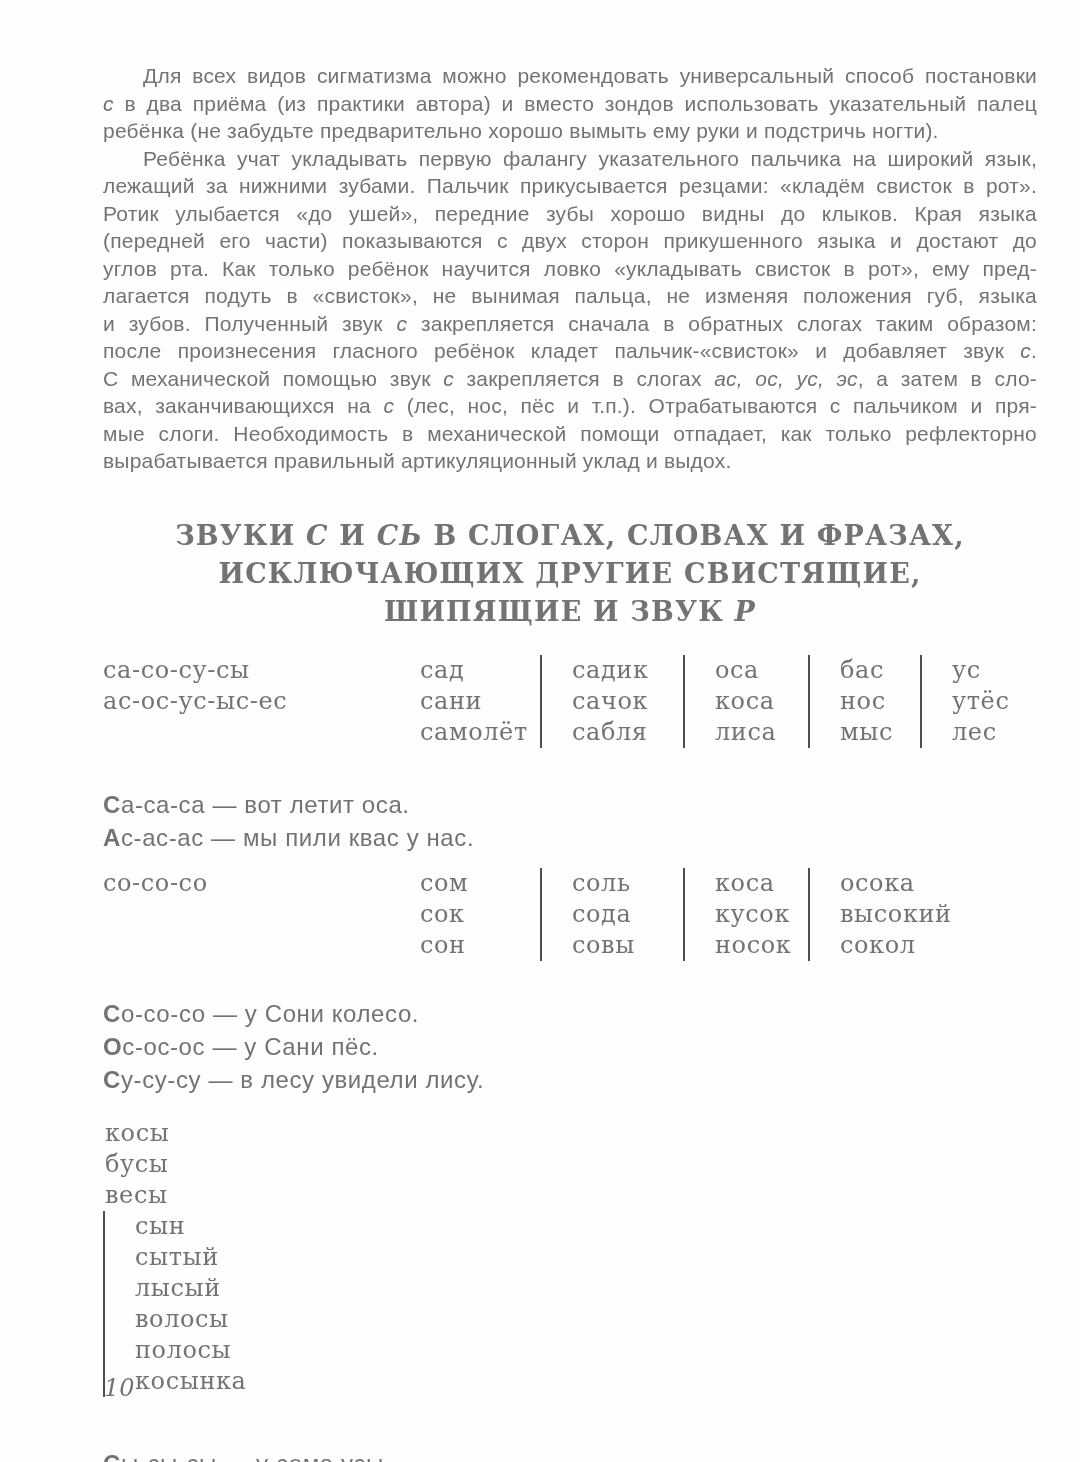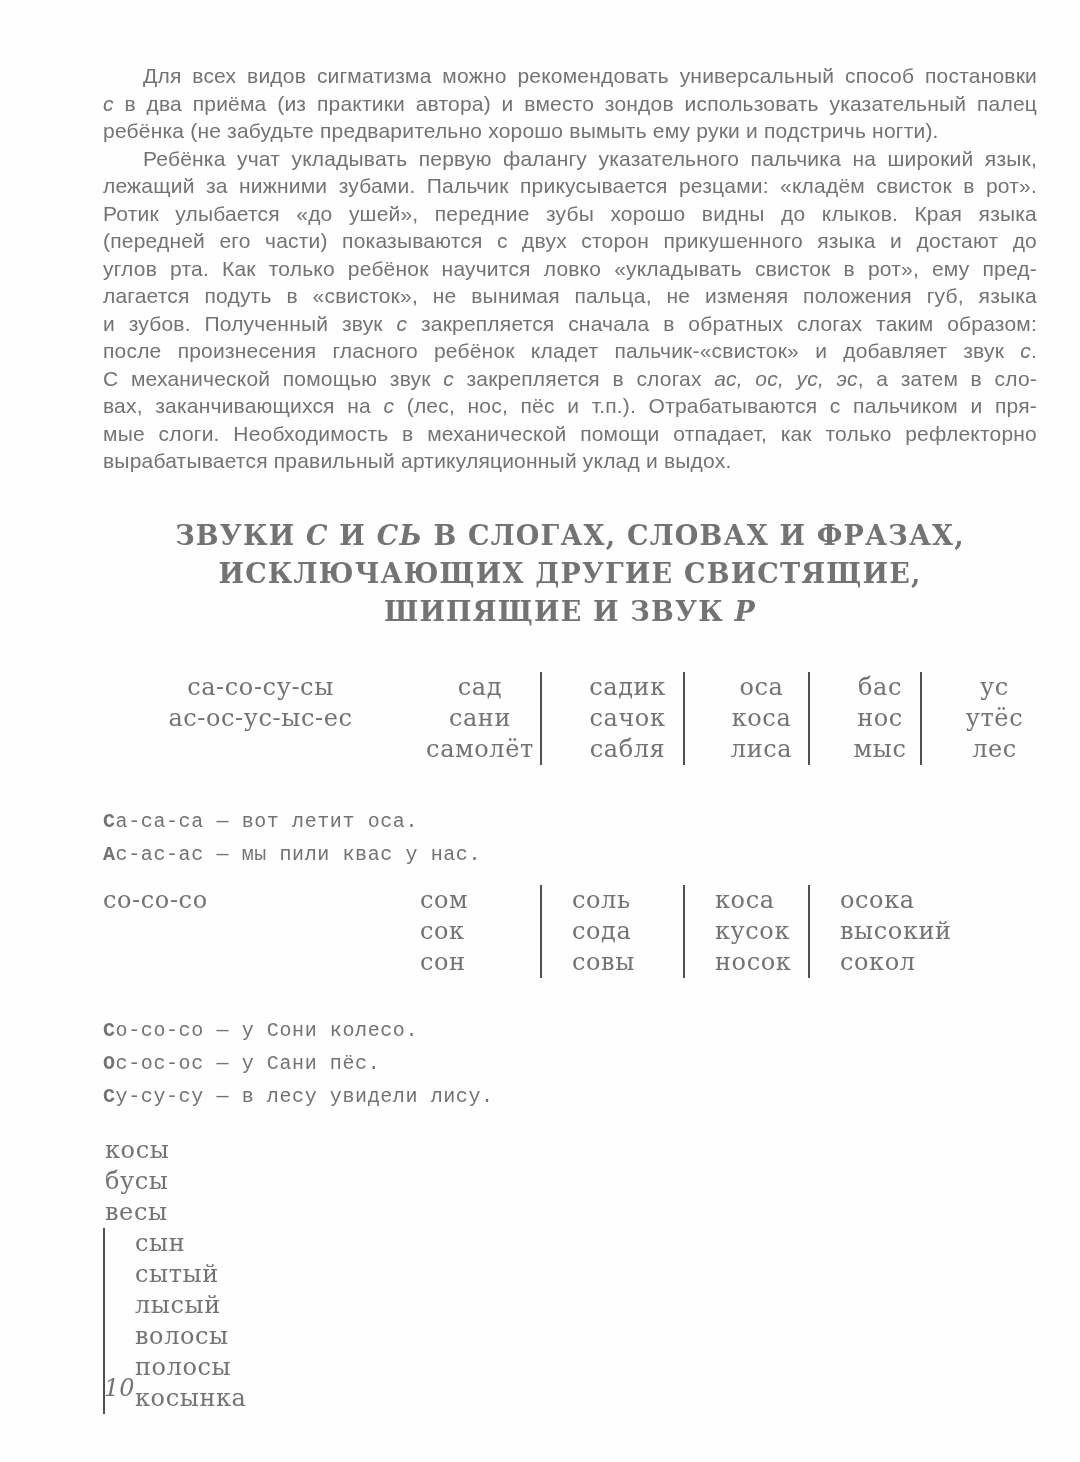--- a/index.html
+++ b/index.html
@@ -63,29 +63,29 @@
   }
   .wt-labels { width: 315px; flex: none; }
   .wt-label { white-space: nowrap; }
   .wt-col { flex: none; padding-left: 30px; border-left: 2px solid #4f4f4f; }
   .wt-col.first { border-left: none; padding-left: 2px; }
   .wt-col.last { flex: 1 1 auto; border-right: none; }
   .wt-word { white-space: nowrap; }
   .t1 .c1 { width: 122px; } .t1 .c2 { width: 143px; } .t1 .c3 { width: 125px; } .t1 .c4 { width: 112px; }
   .t2 .c1 { width: 122px; } .t2 .c2 { width: 143px; } .t2 .c3 { width: 125px; }
   .t3 .c1 { width: 122px; } .t3 .c2 { width: 145px; }
-  .m-table1 { margin-top: 41px; text-align: center; }
+  .m-table1 { margin-top: 24px; }
   .m-table2 { margin-top: 14px; }
   .m-table3 { margin-top: 22px; flex-direction: column; }
 
   
   .phrase-group { margin: 0; }
   .phrase {
-    font-family: Liberation Mono, monospace;
-    font-size: 20px;
+    font-family: Liberation Sans, sans-serif;
+    font-size: 24px;
     line-height: 33px;
     letter-spacing: 0.6px;
     white-space: nowrap;
   }
   .phrase::first-letter { font-weight: bold; }
   .m-phr1 { margin-top: 40px; }
   .m-phr2 { margin-top: 36px; }
   .m-phr3 { margin-top: 50px; }
 
   

